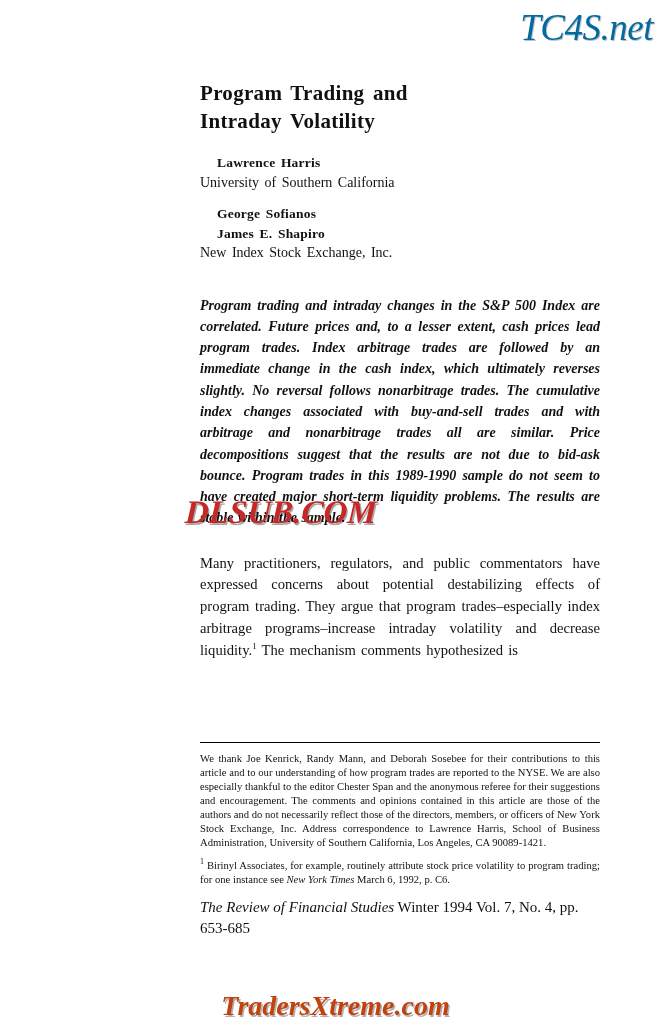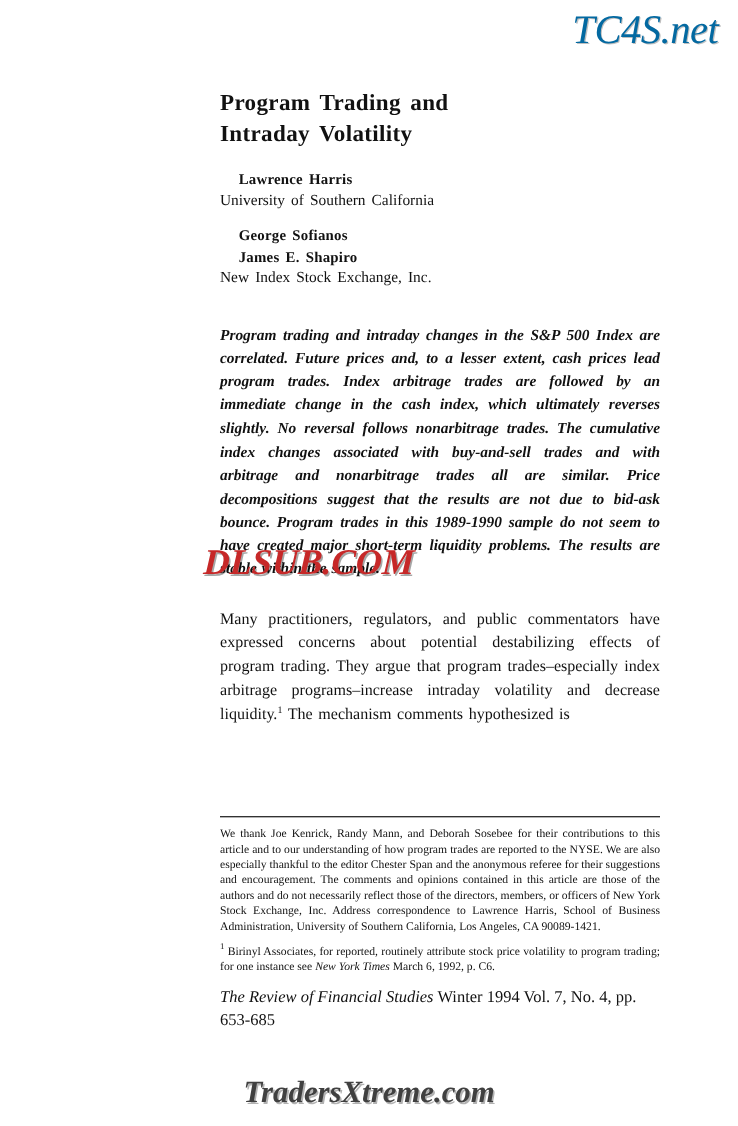--- a/index.html
+++ b/index.html
@@ -43,28 +43,28 @@
     font-size: 33px;
     font-weight: bold;
     font-style: italic;
     color: #c62828;
     letter-spacing: 0px;
     text-shadow: 1.5px 1.5px 0 rgba(0,0,0,0.35);
     transform: skewX(-3deg);
   }
   .wm-bottom {
     position: absolute;
-    bottom: 14px;
+    bottom: 2px;
     left: 50%;
     transform: translateX(-50%);
     font-family: "Liberation Serif", serif;
     font-size: 28px;
     font-weight: bold;
     font-style: italic;
-    color: #404040;
+    color: #c2410c;
     text-shadow: 1.5px 1.5px 0 rgba(0,0,0,0.3);
     white-space: nowrap;
   }
 
   
   .content {
     position: absolute;
     left: 200px;
     top: 80px;
     width: 400px;
@@ -188,21 +188,21 @@
 
   </div>
 
   <div class="wm-mid">DLSUB.COM</div>
 
   <div class="footnote-rule"></div>
 
   <div class="footnotes">
     <p>We thank Joe Kenrick, Randy Mann, and Deborah Sosebee for their contributions to this article and to our understanding of how program trades are reported to the NYSE. We are also especially thankful to the editor Chester Span and the anonymous referee for their suggestions and encouragement. The comments and opinions contained in this article are those of the authors and do not necessarily reflect those of the directors, members, or officers of New York Stock Exchange, Inc. Address correspondence to Lawrence Harris, School of Business Administration, University of Southern California, Los Angeles, CA  90089-1421.</p>
     <p>
-      <span class="fn-marker">1</span><span>Birinyl Associates, for reported, routinely attribute stock price volatility to program trading; for one instance see </span><em>New York Times</em><span> March 6, 1992, p. C6.</span>
+      <span class="fn-marker">1</span><span>Birinyl Associates, for example, routinely attribute stock price volatility to program trading; for one instance see </span><em>New York Times</em><span> March 6, 1992, p. C6.</span>
     </p>
   </div>
 
   <div class="journal">
     <div>
       <em>The Review of Financial Studies</em><span> Winter 1994 Vol. 7, No. 4, pp. 653-685</span>
     </div>
   </div>
 
   <div class="wm-bottom">TradersXtreme.com</div>

